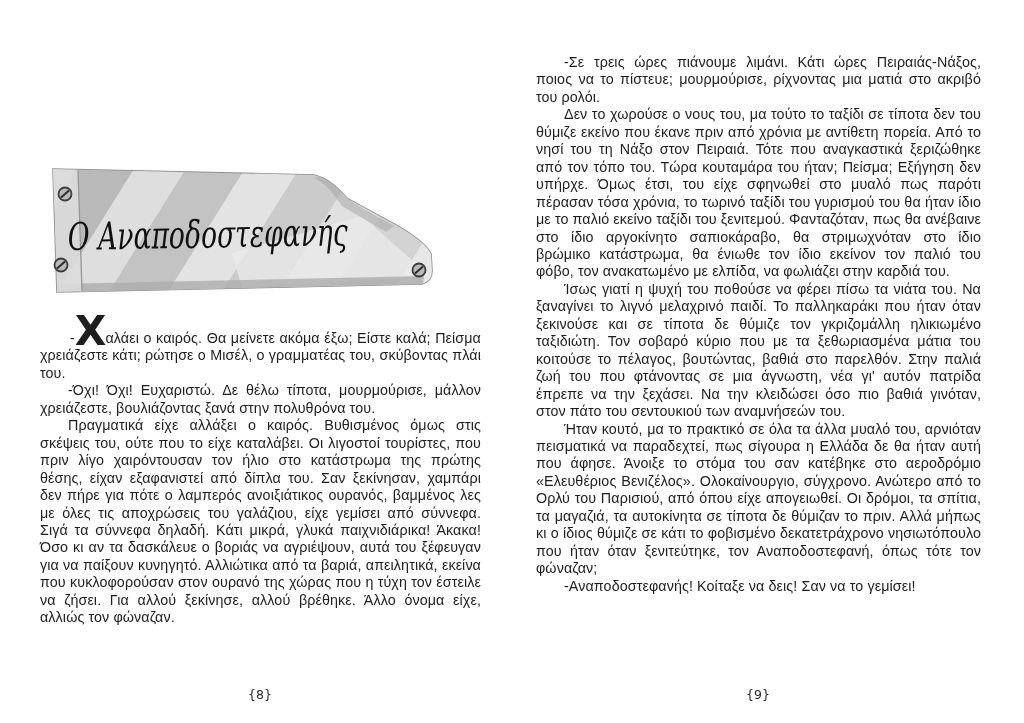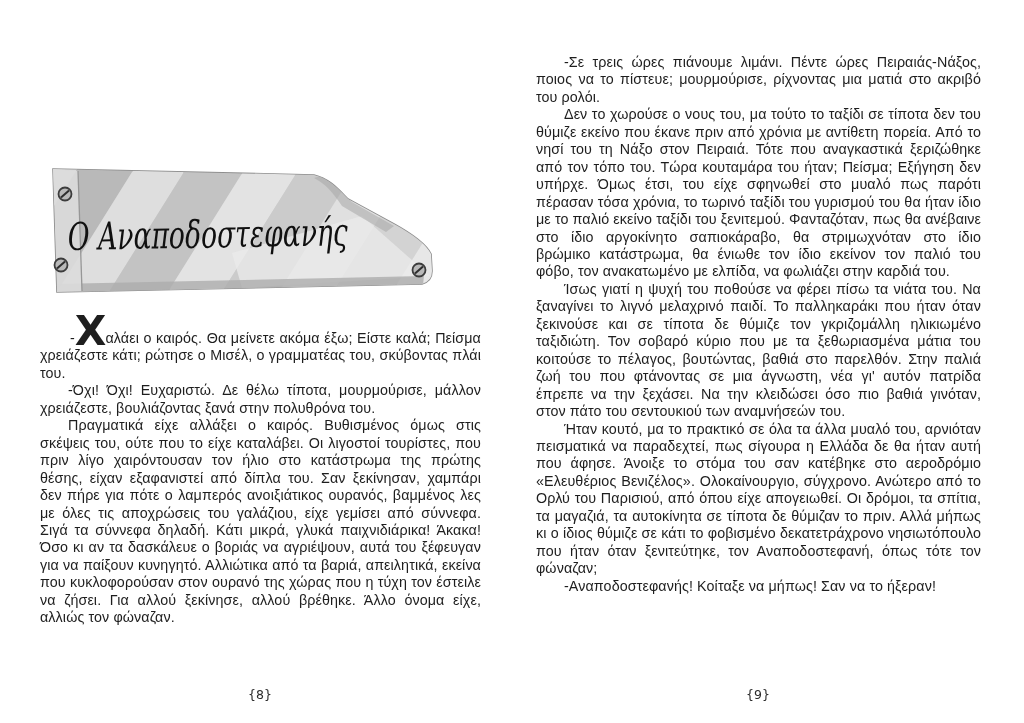--- a/index.html
+++ b/index.html
@@ -105,20 +105,20 @@
   <p style="text-indent:30px;">
     <span class="dash">-</span><span class="dropcap">Χ</span><span>αλάει ο καιρός. Θα μείνετε ακόμα έξω; Είστε καλά; Πείσμα χρειάζεστε κάτι; ρώτησε ο Μισέλ, ο γραμματέας του, σκύβοντας πλάι του.</span>
   </p>
   <p>-Όχι! Όχι! Ευχαριστώ. Δε θέλω τίποτα, μουρμούρισε, μάλλον χρειάζεστε, βουλιάζοντας ξανά στην πολυθρόνα του.</p>
   <p>Πραγματικά είχε αλλάξει ο καιρός. Βυθισμένος όμως στις σκέψεις του, ούτε που το είχε καταλάβει. Οι λιγοστοί τουρίστες, που πριν λίγο χαιρόντουσαν τον ήλιο στο κατάστρωμα της πρώτης θέσης, είχαν εξαφανιστεί από δίπλα του. Σαν ξεκίνησαν, χαμπάρι δεν πήρε για πότε ο λαμπερός ανοιξιάτικος ουρανός, βαμμένος λες με όλες τις αποχρώσεις του γαλάζιου, είχε γεμίσει από σύννεφα. Σιγά τα σύννεφα δηλαδή. Κάτι μικρά, γλυκά παιχνιδιάρικα! Άκακα! Όσο κι αν τα δασκάλευε ο βοριάς να αγριέψουν, αυτά του ξέφευγαν για να παίξουν κυνηγητό. Αλλιώτικα από τα βαριά, απειλητικά, εκείνα που κυκλοφορούσαν στον ουρανό της χώρας που η τύχη τον έστειλε να ζήσει. Για αλλού ξεκίνησε, αλλού βρέθηκε. Άλλο όνομα είχε, αλλιώς τον φώναζαν.</p>
 </div>
 
 <div id="pageno-left" class="page-number">{8}</div>
 
 <div class="page-col body-text" style="left:536px; top:54px; width:445px;">
-  <p>-Σε τρεις ώρες πιάνουμε λιμάνι. Πέντε ώρες Πειραιάς-Νάξος, ποιος να το πίστευε; μουρμούρισε, ρίχνοντας μια ματιά στο ακριβό του ρολόι.</p>
+  <p>-Σε τρεις ώρες πιάνουμε λιμάνι. Κάτι ώρες Πειραιάς-Νάξος, ποιος να το πίστευε; μουρμούρισε, ρίχνοντας μια ματιά στο ακριβό του ρολόι.</p>
   <p>Δεν το χωρούσε ο νους του, μα τούτο το ταξίδι σε τίποτα δεν του θύμιζε εκείνο που έκανε πριν από χρόνια με αντίθετη πορεία. Από το νησί του τη Νάξο στον Πειραιά. Τότε που αναγκαστικά ξεριζώθηκε από τον τόπο του. Τώρα κουταμάρα του ήταν; Πείσμα; Εξήγηση δεν υπήρχε. Όμως έτσι, του είχε σφηνωθεί στο μυαλό πως παρότι πέρασαν τόσα χρόνια, το τωρινό ταξίδι του γυρισμού του θα ήταν ίδιο με το παλιό εκείνο ταξίδι του ξενιτεμού. Φανταζόταν, πως θα ανέβαινε στο ίδιο αργοκίνητο σαπιοκάραβο, θα στριμωχνόταν στο ίδιο βρώμικο κατάστρωμα, θα ένιωθε τον ίδιο εκείνον τον παλιό του φόβο, τον ανακατωμένο με ελπίδα, να φωλιάζει στην καρδιά του.</p>
   <p>Ίσως γιατί η ψυχή του ποθούσε να φέρει πίσω τα νιάτα του. Να ξαναγίνει το λιγνό μελαχρινό παιδί. Το παλληκαράκι που ήταν όταν ξεκινούσε και σε τίποτα δε θύμιζε τον γκριζομάλλη ηλικιωμένο ταξιδιώτη. Τον σοβαρό κύριο που με τα ξεθωριασμένα μάτια του κοιτούσε το πέλαγος, βουτώντας, βαθιά στο παρελθόν. Στην παλιά ζωή του που φτάνοντας σε μια άγνωστη, νέα γι' αυτόν πατρίδα έπρεπε να την ξεχάσει. Να την κλειδώσει όσο πιο βαθιά γινόταν, στον πάτο του σεντουκιού των αναμνήσεών του.</p>
   <p>Ήταν κουτό, μα το πρακτικό σε όλα τα άλλα μυαλό του, αρνιόταν πεισματικά να παραδεχτεί, πως σίγουρα η Ελλάδα δε θα ήταν αυτή που άφησε. Άνοιξε το στόμα του σαν κατέβηκε στο αεροδρόμιο «Ελευθέριος Βενιζέλος». Ολοκαίνουργιο, σύγχρονο. Ανώτερο από το Ορλύ του Παρισιού, από όπου είχε απογειωθεί. Οι δρόμοι, τα σπίτια, τα μαγαζιά, τα αυτοκίνητα σε τίποτα δε θύμιζαν το πριν. Αλλά μήπως κι ο ίδιος θύμιζε σε κάτι το φοβισμένο δεκατετράχρονο νησιωτόπουλο που ήταν όταν ξενιτεύτηκε, τον Αναποδοστεφανή, όπως τότε τον φώναζαν;</p>
-  <p>-Αναποδοστεφανής! Κοίταξε να μήπως! Σαν να το ήξεραν!</p>
+  <p>-Αναποδοστεφανής! Κοίταξε να δεις! Σαν να το γεμίσει!</p>
 </div>
 
 <div id="pageno-right" class="page-number">{9}</div>
 
 </body></html>

